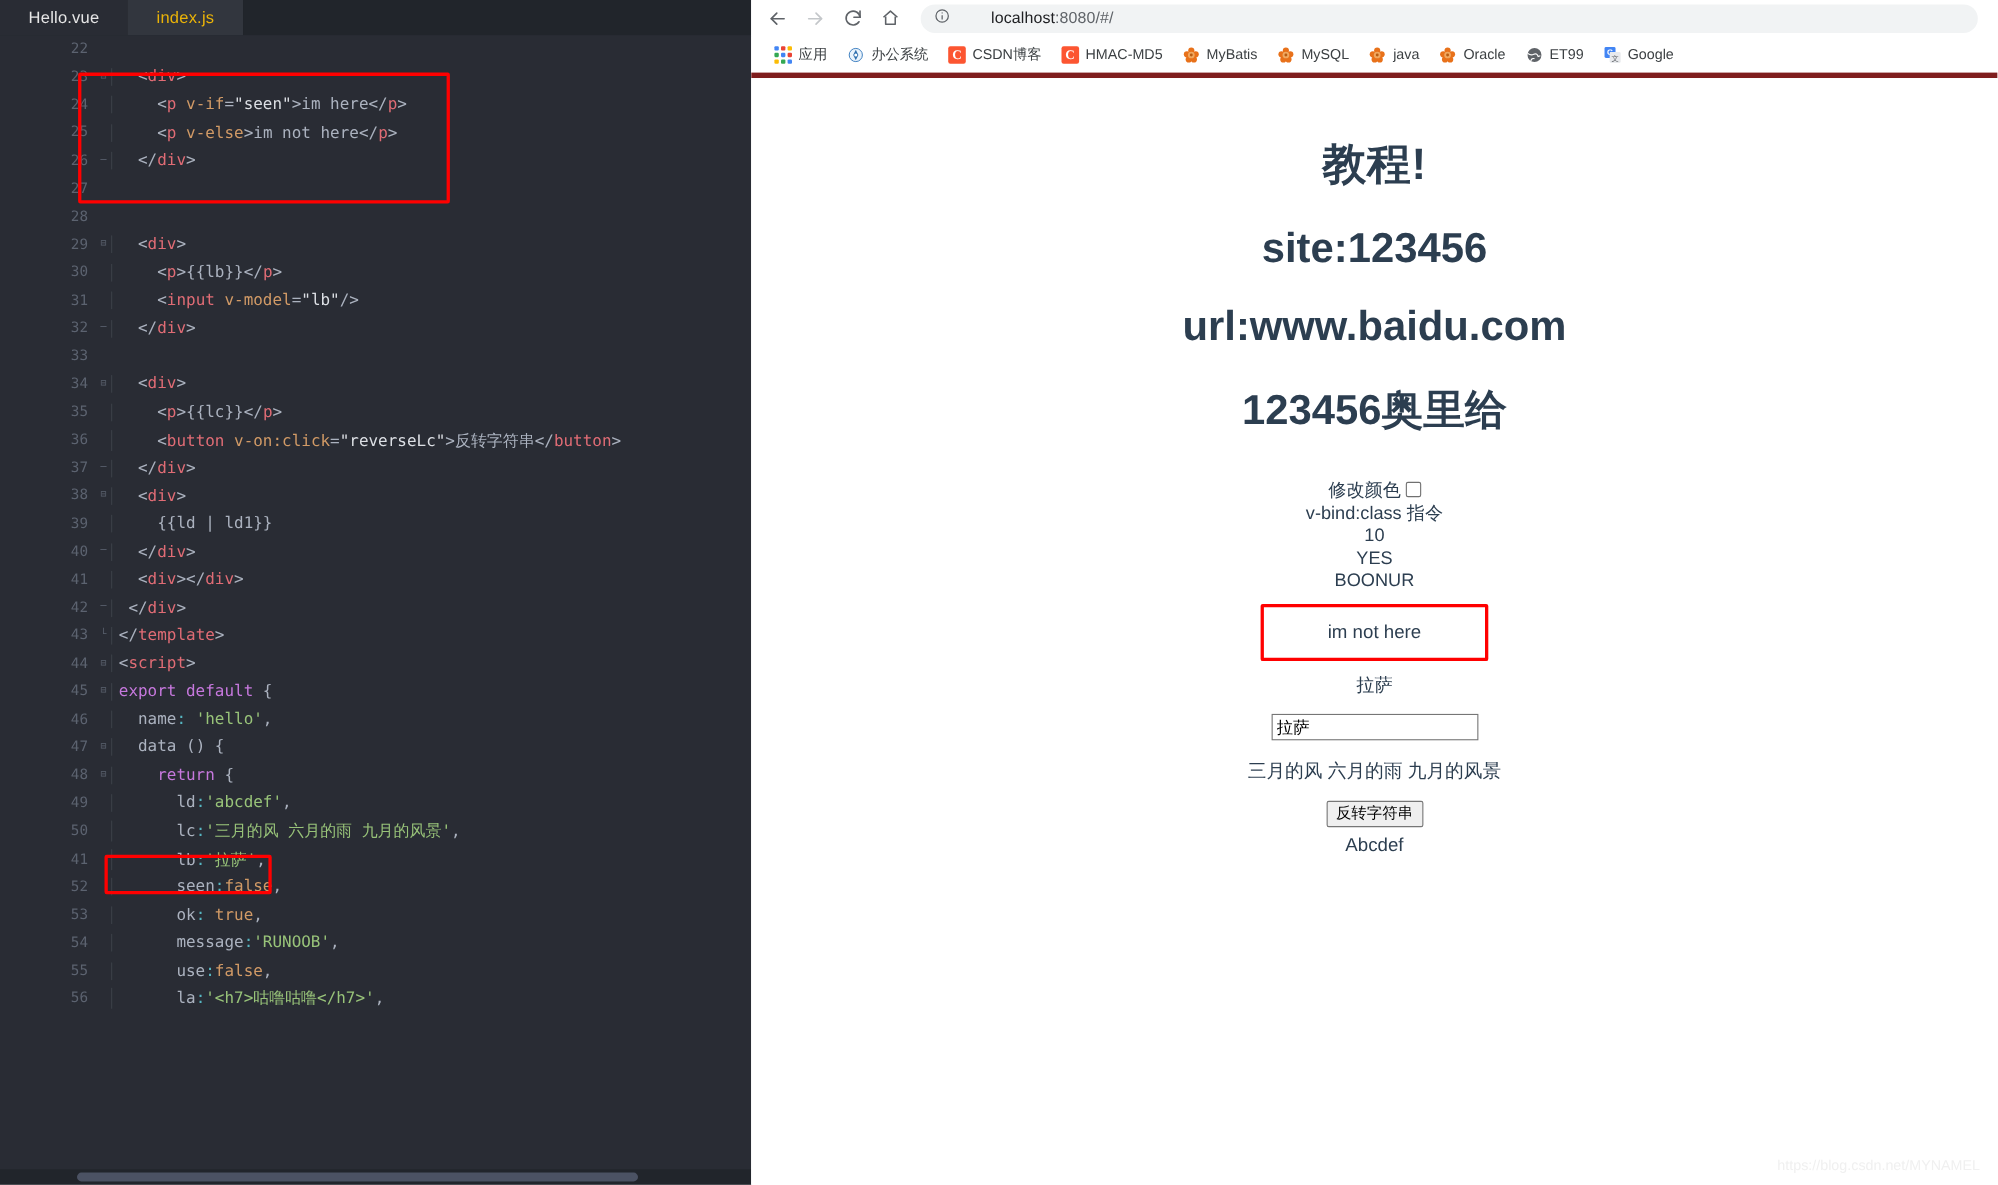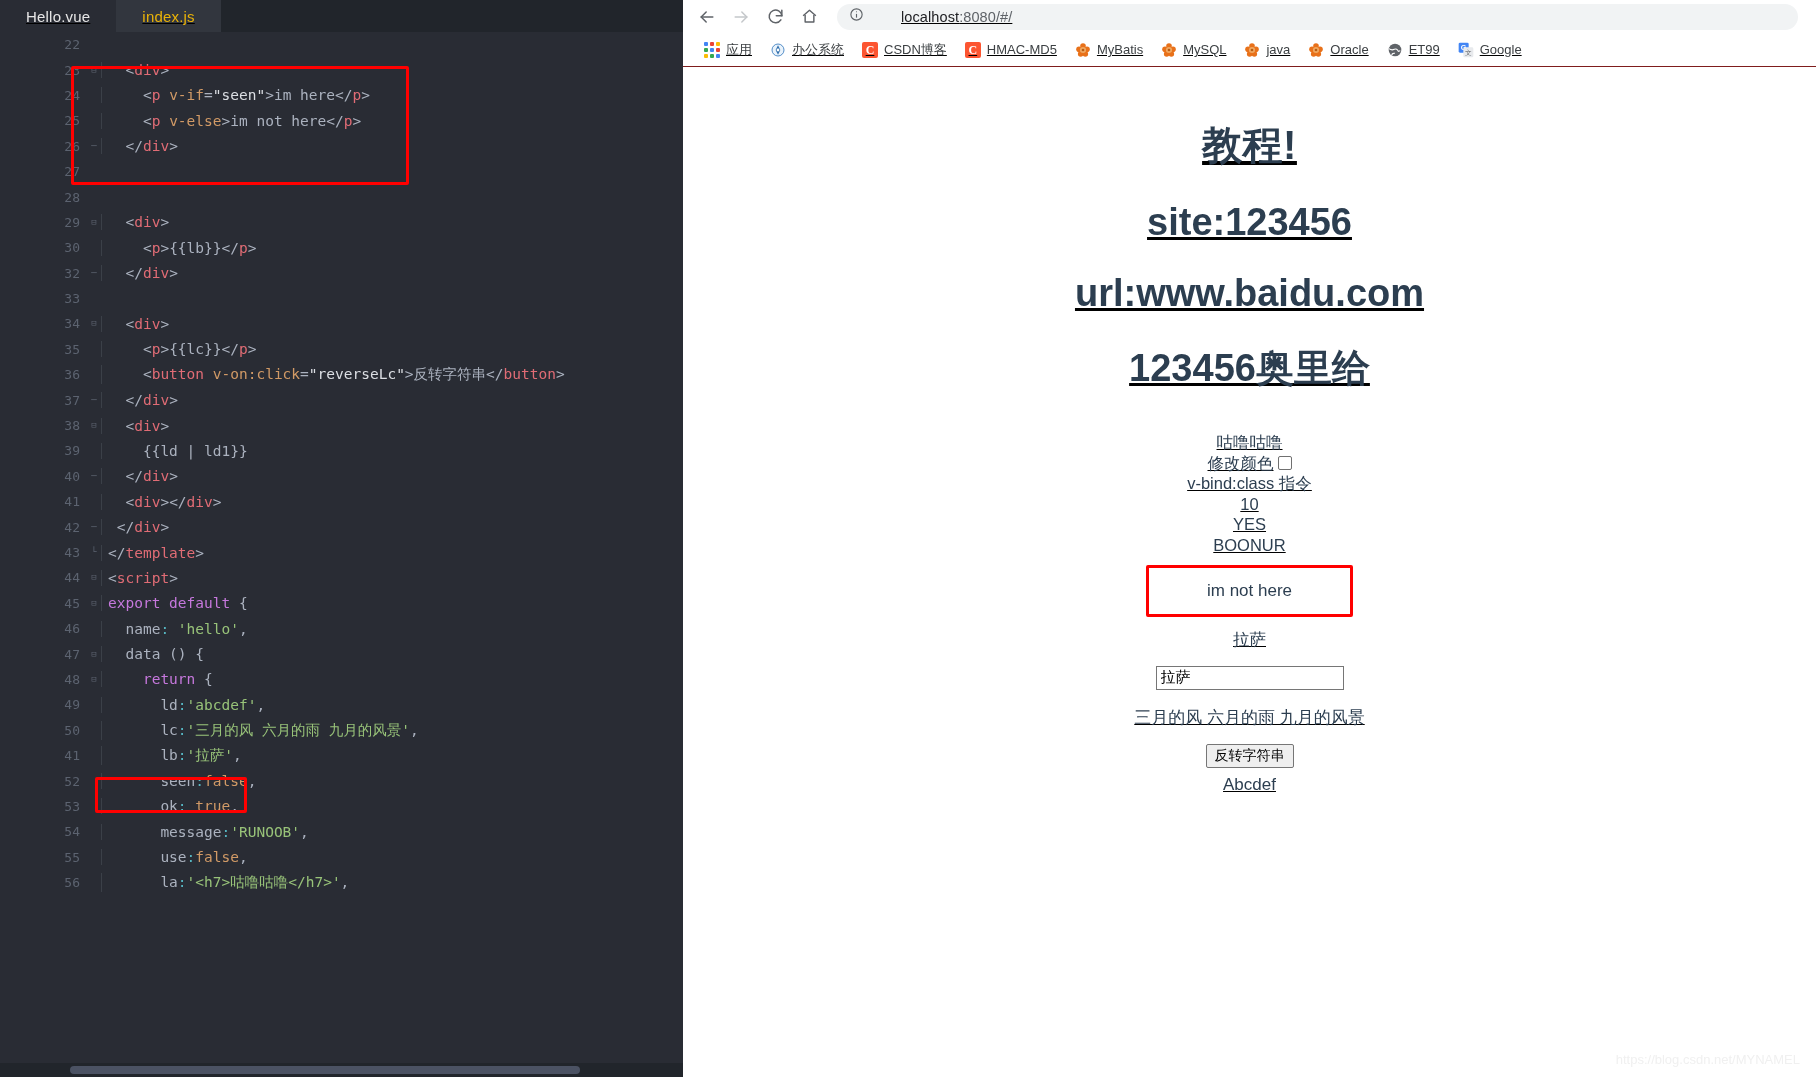--- a/index.html
+++ b/index.html
@@ -1,21 +1,21 @@
 <!DOCTYPE html>
 <html><head>
 <meta charset="utf-8">
 <style>
   html,body{margin:0;padding:0;}
   body{
     width:1816px;height:1077px;overflow:hidden;
     font-family:"Liberation Sans","DejaVu Sans",sans-serif;
     background:#fff;
   }
-  .app{display:flex;width:1816px;height:869px;text-decoration:underline;}
+  .app{display:flex;width:1816px;height:869px;}
 
   
   .ide{width:683px;height:1077px;background:#292c34;position:relative;overflow:hidden;}
   .tabbar{height:32px;background:#21252b;display:flex;align-items:stretch;}
   .tab{display:flex;align-items:center;padding:0 26px;font-size:15px;color:#9aa0a8;
        background:#21252b;letter-spacing:.2px;}
   .tab.active{background:#292c34;color:#e6e6e6;}
   .tab.inactive{background:#32363e;color:#eab308;}
   .tabrest{flex:1;background:#21252b;}
 
@@ -52,21 +52,21 @@
   .navbar{height:33px;background:#fff;display:flex;align-items:center;padding:0 8px;gap:2px;}
   .navbtn{width:32px;height:32px;display:flex;align-items:center;justify-content:center;
           color:#5f6368;flex:0 0 auto;}
   .navbtn.dim{color:#c4c7ca;}
   .omnibox{flex:1;height:26px;background:#f1f3f4;border-radius:13px;display:flex;align-items:center;
            padding:0 12px;margin-left:10px;margin-right:10px;gap:9px;}
   .omnibox .txt{font-size:14.5px;color:#202124;letter-spacing:.1px;margin-left:28px;}
   .omnibox .txt .dim{color:#5f6368;}
 
   .bookmarks{height:33px;background:#fff;display:flex;align-items:center;padding:0 12px;gap:0px;
-             border-bottom:1px solid #7f1d1d;}
+             border-bottom:5px solid #7f1d1d;}
   .bm{display:flex;align-items:center;gap:6px;padding:3px 9px;border-radius:4px;
       font-size:13px;color:#3c4043;white-space:nowrap;}
   .bm .ic{width:16px;height:16px;flex:0 0 auto;display:flex;align-items:center;justify-content:center;}
 
   .apps-grid{display:grid;grid-template-columns:repeat(3,4px);grid-template-rows:repeat(3,4px);gap:2px;}
   .apps-grid i{display:block;width:4px;height:4px;border-radius:1px;}
 
   .csdn-ic{width:16px;height:16px;background:#fc5531;border-radius:2px;color:#fff;
            font-size:12px;font-weight:bold;line-height:16px;text-align:center;font-family:"Liberation Serif",serif;}
 
@@ -108,20 +108,21 @@
         <div class="lines" id="code-lines">
             <div class="ln"><span class="gutter">22</span><span class="fold"></span><span class="code guide"></span></div>
             <div class="ln"><span class="gutter">23</span><span class="fold">⊟</span><span class="code guide"><span class="t-punc">  &lt;</span><span class="t-tag">div</span><span class="t-punc">&gt;</span></span></div>
             <div class="ln"><span class="gutter">24</span><span class="fold"></span><span class="code guide"><span class="t-punc">    &lt;</span><span class="t-tag">p</span><span class="t-txt"> </span><span class="t-attr">v-if</span><span class="t-punc">=</span><span class="t-white">"seen"</span><span class="t-punc">&gt;</span><span class="t-txt">im here</span><span class="t-punc">&lt;/</span><span class="t-tag">p</span><span class="t-punc">&gt;</span></span></div>
             <div class="ln"><span class="gutter">25</span><span class="fold"></span><span class="code guide"><span class="t-punc">    &lt;</span><span class="t-tag">p</span><span class="t-txt"> </span><span class="t-attr">v-else</span><span class="t-punc">&gt;</span><span class="t-txt">im not here</span><span class="t-punc">&lt;/</span><span class="t-tag">p</span><span class="t-punc">&gt;</span></span></div>
             <div class="ln"><span class="gutter">26</span><span class="fold">─</span><span class="code guide"><span class="t-punc">  &lt;/</span><span class="t-tag">div</span><span class="t-punc">&gt;</span></span></div>
             <div class="ln"><span class="gutter">27</span><span class="fold"></span><span class="code guide"></span></div>
             <div class="ln"><span class="gutter">28</span><span class="fold"></span><span class="code guide"></span></div>
             <div class="ln"><span class="gutter">29</span><span class="fold">⊟</span><span class="code guide"><span class="t-punc">  &lt;</span><span class="t-tag">div</span><span class="t-punc">&gt;</span></span></div>
             <div class="ln"><span class="gutter">30</span><span class="fold"></span><span class="code guide"><span class="t-punc">    &lt;</span><span class="t-tag">p</span><span class="t-punc">&gt;</span><span class="t-txt">{{lb}}</span><span class="t-punc">&lt;/</span><span class="t-tag">p</span><span class="t-punc">&gt;</span></span></div>
+            <div class="ln"><span class="gutter">31</span><span class="fold"></span><span class="code guide"><span class="t-punc">    &lt;</span><span class="t-tag">input</span><span class="t-txt"> </span><span class="t-attr">v-model</span><span class="t-punc">=</span><span class="t-white">"lb"</span><span class="t-punc">/&gt;</span></span></div>
             <div class="ln"><span class="gutter">32</span><span class="fold">─</span><span class="code guide"><span class="t-punc">  &lt;/</span><span class="t-tag">div</span><span class="t-punc">&gt;</span></span></div>
             <div class="ln"><span class="gutter">33</span><span class="fold"></span><span class="code guide"></span></div>
             <div class="ln"><span class="gutter">34</span><span class="fold">⊟</span><span class="code guide"><span class="t-punc">  &lt;</span><span class="t-tag">div</span><span class="t-punc">&gt;</span></span></div>
             <div class="ln"><span class="gutter">35</span><span class="fold"></span><span class="code guide"><span class="t-punc">    &lt;</span><span class="t-tag">p</span><span class="t-punc">&gt;</span><span class="t-txt">{{lc}}</span><span class="t-punc">&lt;/</span><span class="t-tag">p</span><span class="t-punc">&gt;</span></span></div>
             <div class="ln"><span class="gutter">36</span><span class="fold"></span><span class="code guide"><span class="t-punc">    &lt;</span><span class="t-tag">button</span><span class="t-txt"> </span><span class="t-attr">v-on:click</span><span class="t-punc">=</span><span class="t-white">"reverseLc"</span><span class="t-punc">&gt;</span><span class="t-txt">反转字符串</span><span class="t-punc">&lt;/</span><span class="t-tag">button</span><span class="t-punc">&gt;</span></span></div>
             <div class="ln"><span class="gutter">37</span><span class="fold">─</span><span class="code guide"><span class="t-punc">  &lt;/</span><span class="t-tag">div</span><span class="t-punc">&gt;</span></span></div>
             <div class="ln"><span class="gutter">38</span><span class="fold">⊟</span><span class="code guide"><span class="t-punc">  &lt;</span><span class="t-tag">div</span><span class="t-punc">&gt;</span></span></div>
             <div class="ln"><span class="gutter">39</span><span class="fold"></span><span class="code guide"><span class="t-txt">    {{ld | ld1}}</span></span></div>
             <div class="ln"><span class="gutter">40</span><span class="fold">─</span><span class="code guide"><span class="t-punc">  &lt;/</span><span class="t-tag">div</span><span class="t-punc">&gt;</span></span></div>
             <div class="ln"><span class="gutter">41</span><span class="fold"></span><span class="code guide"><span class="t-punc">  &lt;</span><span class="t-tag">div</span><span class="t-punc">&gt;&lt;/</span><span class="t-tag">div</span><span class="t-punc">&gt;</span></span></div>
@@ -311,21 +312,20 @@
     <div class="page">
       <div class="content">
 
         <h1>教程!</h1>
         <h2>site:123456</h2>
         <h2>url:www.baidu.com</h2>
         <h2>123456奥里给</h2>
 
         <div style="height:10px"></div>
 
-        <p class="small">咕噜咕噜</p>
         <p class="small">
           <span>修改颜色</span><span class="cbox"></span>
         </p>
         <p class="small">v-bind:class 指令</p>
         <p class="small">10</p>
         <p class="small">YES</p>
         <p class="small">BOONUR</p>
 
         <div class="redbox">
           <span>im not here</span>

